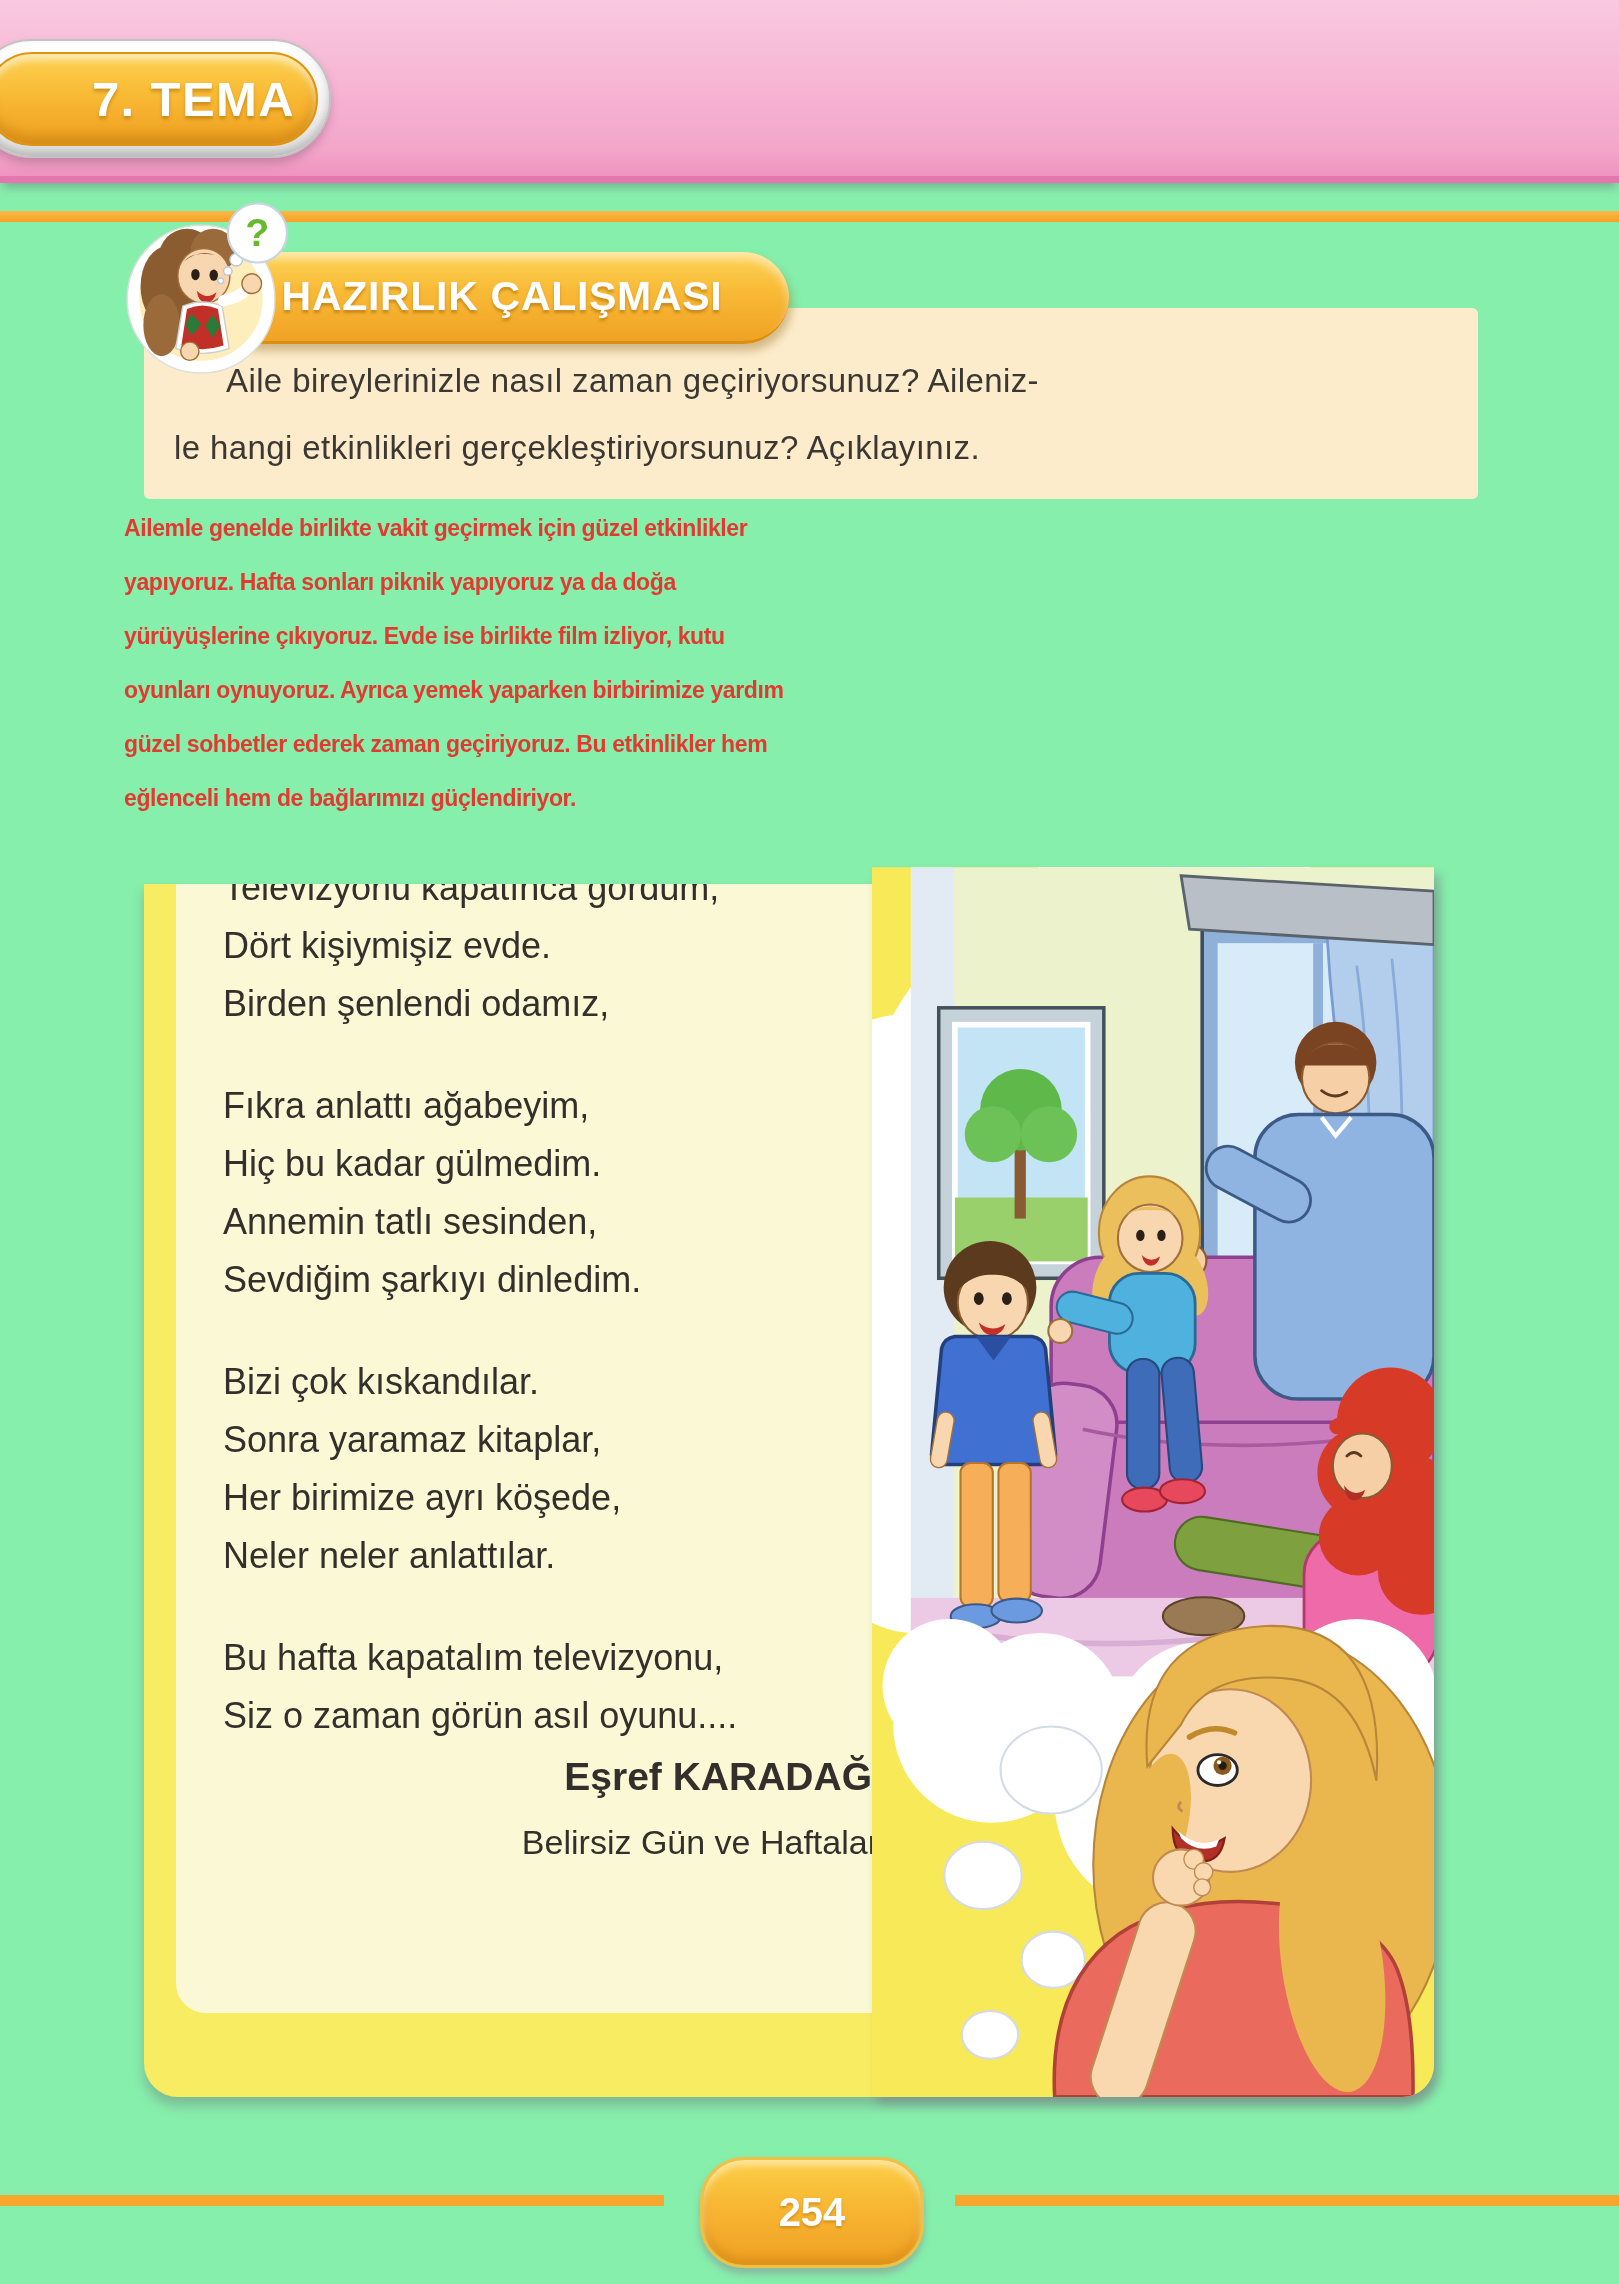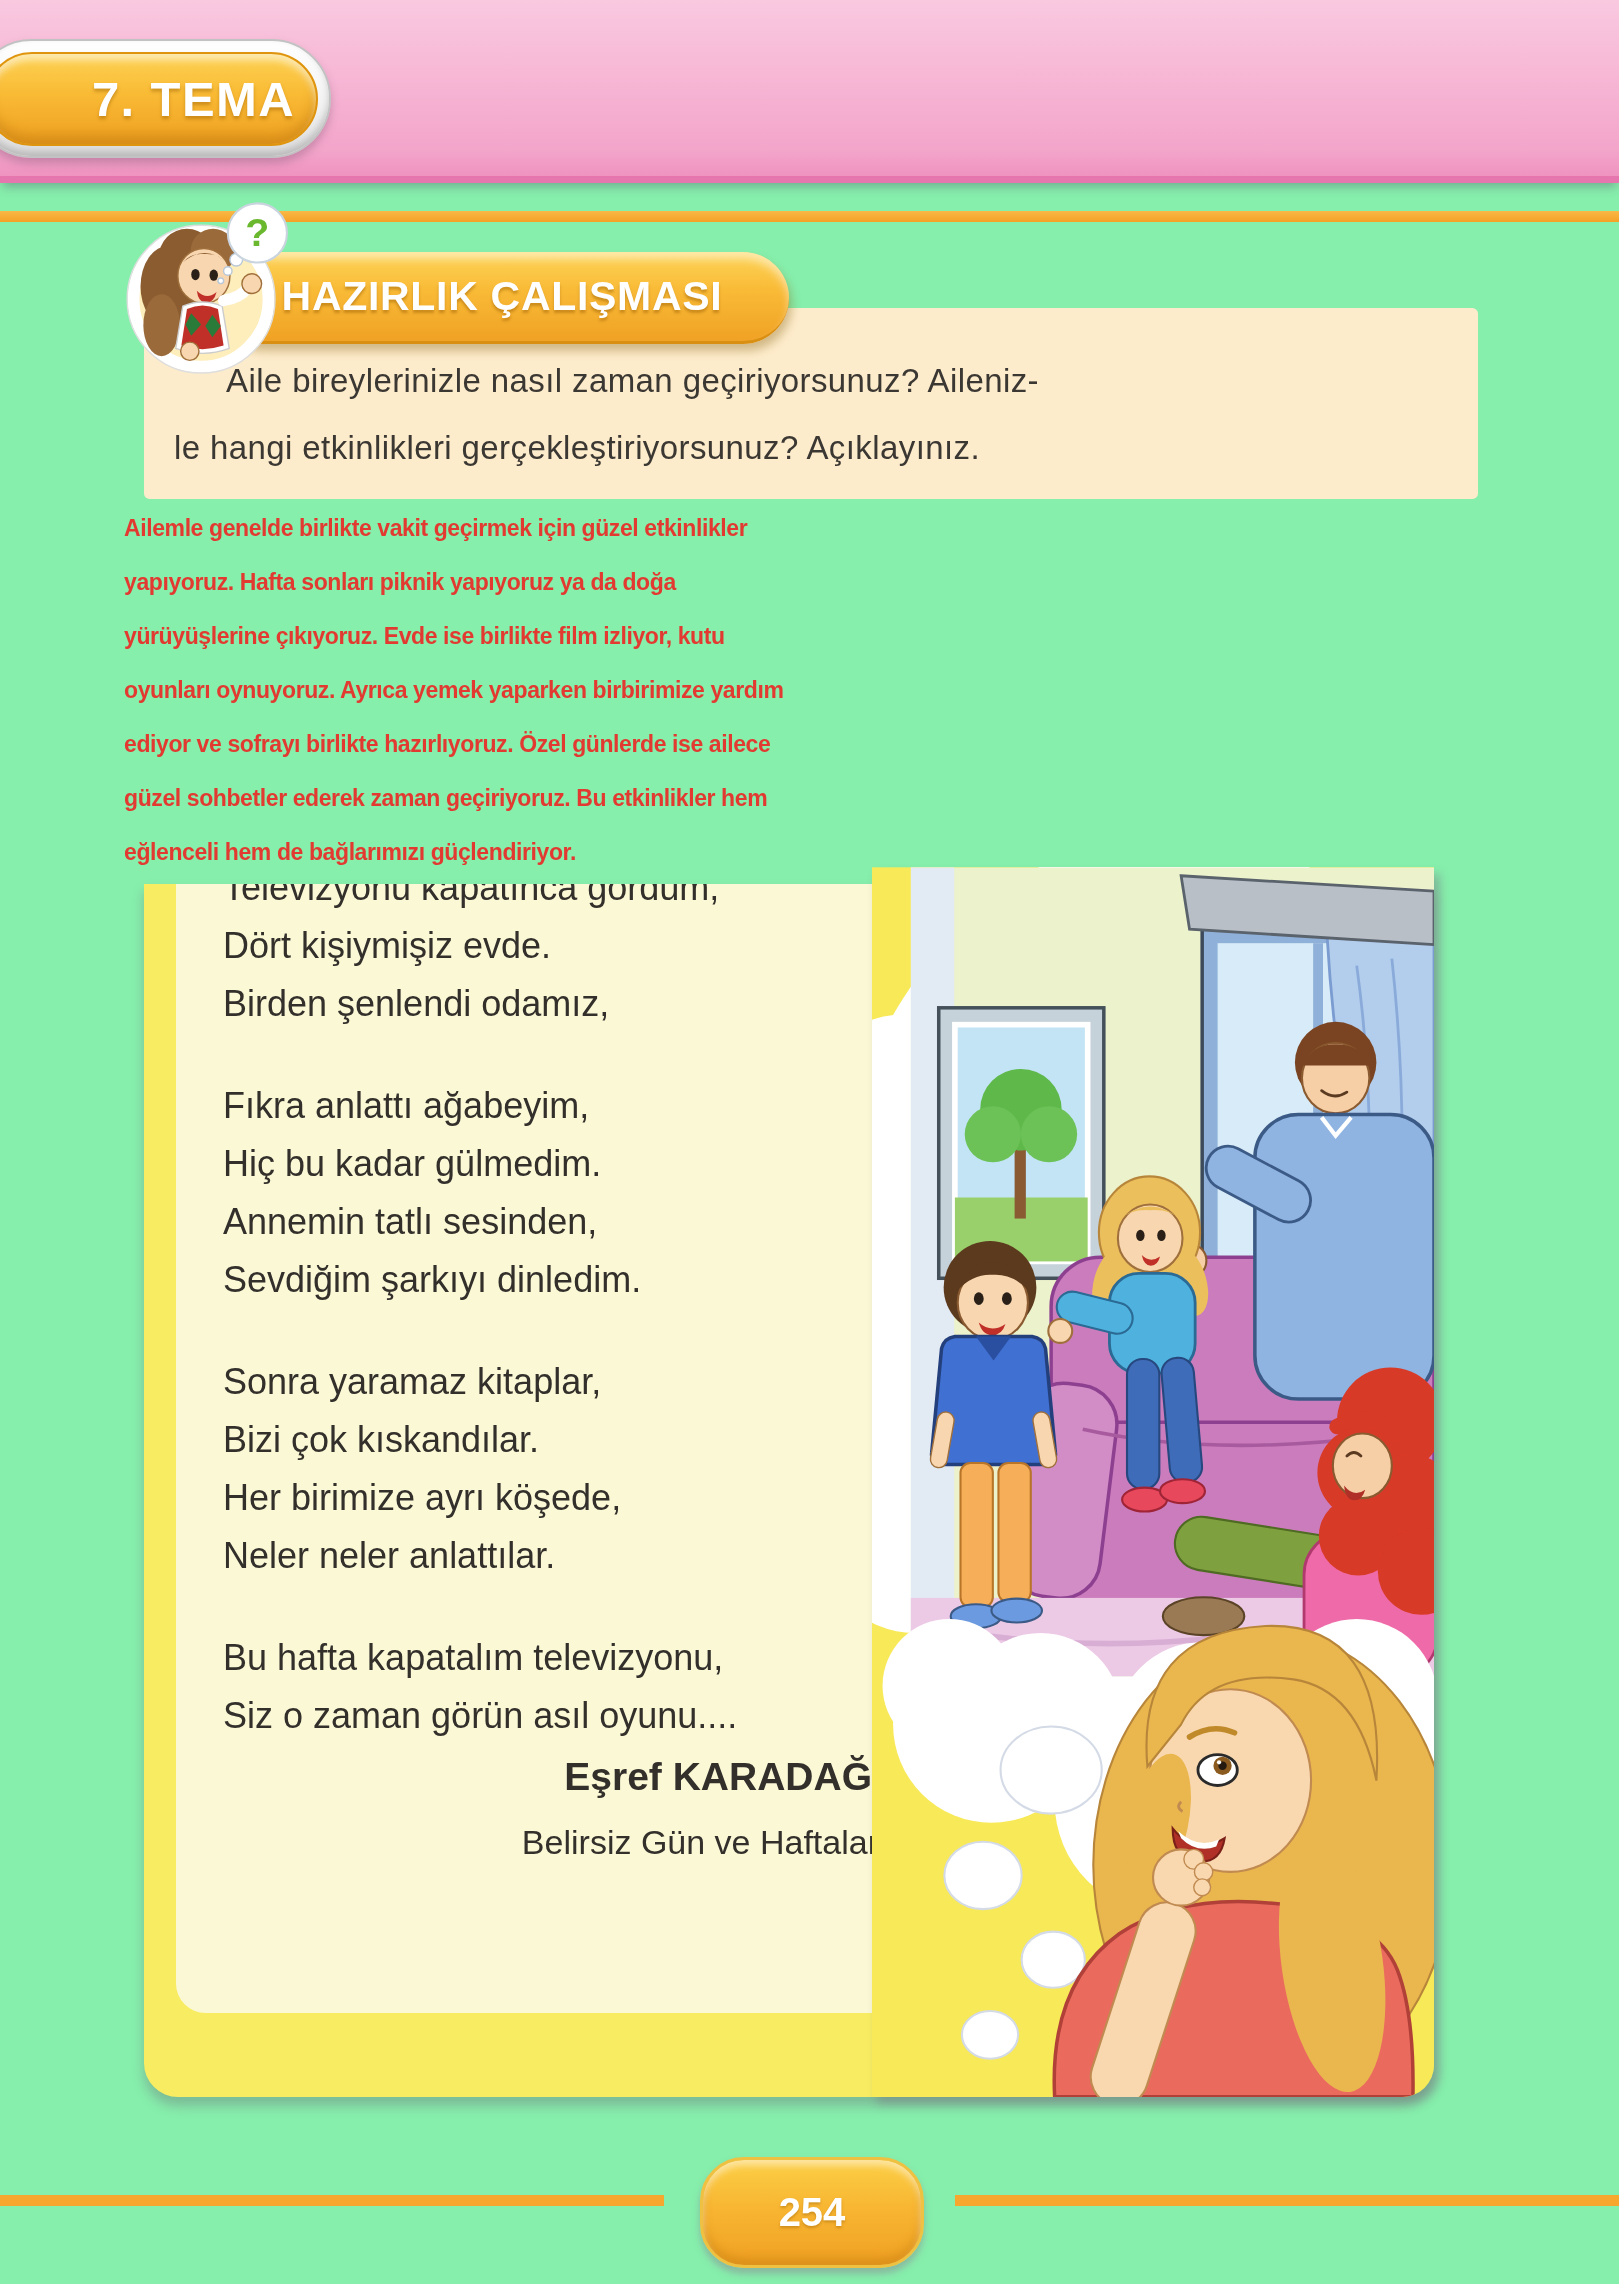--- a/index.html
+++ b/index.html
@@ -138,42 +138,41 @@
   </div>
 
   <div class="q-line q1">Aile bireylerinizle nasıl zaman geçiriyorsunuz? Aileniz-</div>
   <div class="q-line q2">le hangi etkinlikleri gerçekleştiriyorsunuz? Açıklayınız.</div>
 
   <div class="answer">
     <div>Ailemle genelde birlikte vakit geçirmek için güzel etkinlikler</div>
     <div>yapıyoruz. Hafta sonları piknik yapıyoruz ya da doğa</div>
     <div>yürüyüşlerine çıkıyoruz. Evde ise birlikte film izliyor, kutu</div>
     <div>oyunları oynuyoruz. Ayrıca yemek yaparken birbirimize yardım</div>
-    <div>ediyor ve sofrayı birlikte hazırlıyoruz. Özel günlerde ise ailece</div>
     <div>güzel sohbetler ederek zaman geçiriyoruz. Bu etkinlikler hem</div>
     <div>eğlenceli hem de bağlarımızı güçlendiriyor.</div>
   </div>
 
   <div class="yellow-box"></div>
   <div class="poem-panel">
     <div class="poem-flow">
       <div class="stanza">
         <div>Televizyonu kapatınca gördüm,</div>
         <div>Dört kişiymişiz evde.</div>
         <div>Birden şenlendi odamız,</div>
       </div>
       <div class="stanza">
         <div>Fıkra anlattı ağabeyim,</div>
         <div>Hiç bu kadar gülmedim.</div>
         <div>Annemin tatlı sesinden,</div>
         <div>Sevdiğim şarkıyı dinledim.</div>
       </div>
       <div class="stanza">
+        <div>Bizi çok kıskandılar.</div>
         <div>Sonra yaramaz kitaplar,</div>
-        <div>Bizi çok kıskandılar.</div>
         <div>Her birimize ayrı köşede,</div>
         <div>Neler neler anlattılar.</div>
       </div>
       <div class="stanza" style="margin-bottom:0">
         <div>Bu hafta kapatalım televizyonu,</div>
         <div>Siz o zaman görün asıl oyunu....</div>
       </div>
       <div class="poem-author">Eşref KARADAĞ</div>
       <div class="poem-source">Belirsiz Gün ve Haftalar</div>
     </div>

